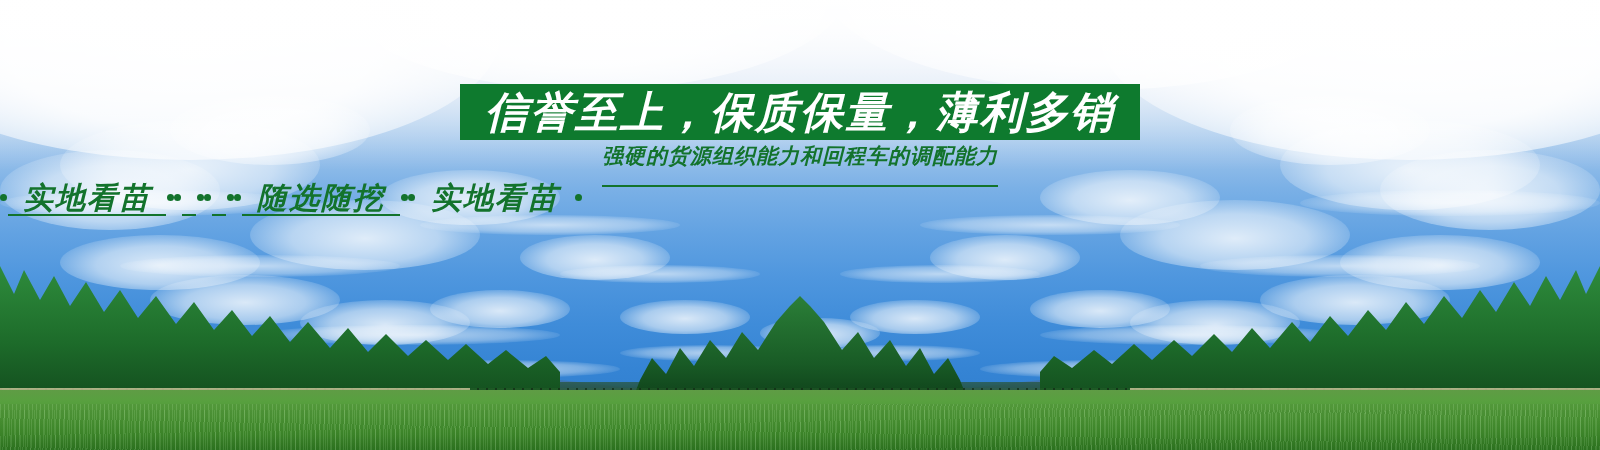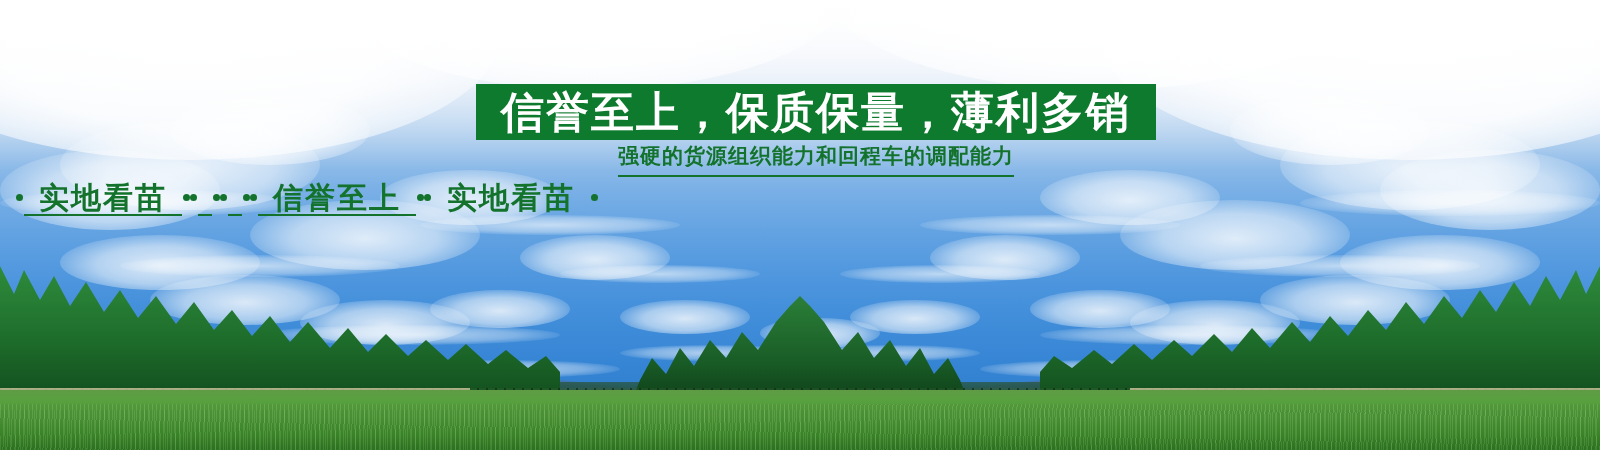--- a/index.html
+++ b/index.html
@@ -107,21 +107,21 @@
       rgba(20,46,22,.9) 0px, rgba(20,46,22,.9) 2px,
       rgba(60,110,50,.25) 2px, rgba(60,110,50,.25) 9px);
     opacity:.85;
   }
 
   
   .center-cluster { position:absolute; left:630px; bottom:44px; width:340px; height:110px; }
 
   
   .content {
-    position:absolute; left:16px; top:0; width:1276px; height:450px;
+    position:absolute; left:0; top:0; width:1276px; height:450px;font-style:italic;
   }
 
   .title-bar {
     position:absolute;
     left:460px; top:84px;
     width:680px; height:56px;
     background:#0e7a2e;
     display:flex; align-items:center; justify-content:center;
   }
   .title-bar .title-text {
@@ -139,21 +139,21 @@
     left:0; top:144px; width:1600px;
     text-align:center;
   }
   .subtitle .sub-text {
     display:inline-block;
     color:#13732c;
     font-size:21px;
     font-weight:bold;
     letter-spacing:1px;
     border-bottom:2px solid #13732c;
-    padding-bottom:6px;
+    padding-bottom:16px;
     line-height:1.2;
     white-space:nowrap;
   }
 
   .feature-list {
     position:absolute;
     left:0; top:180px; width:1600px;
     display:flex; align-items:center;
   }
   .feature-row {
@@ -324,21 +324,21 @@
           <span class="dot"></span>
           <span class="rule"></span>
         </div>
         <div class="feature-row">
           <span class="dot"></span>
           <span class="dot"></span>
           <span class="rule"></span>
         </div>
         <div class="feature-row">
           <span class="dot"></span>
-          <span class="feat-text">信誉至上</span>
+          <span class="feat-text">随选随挖</span>
           <span class="dot"></span>
           <span class="rule"></span>
         </div>
         <div class="feature-row">
           <span class="dot"></span>
           <span class="feat-text">实地看苗</span>
           <span class="dot"></span>
         </div>
       </div>
 

